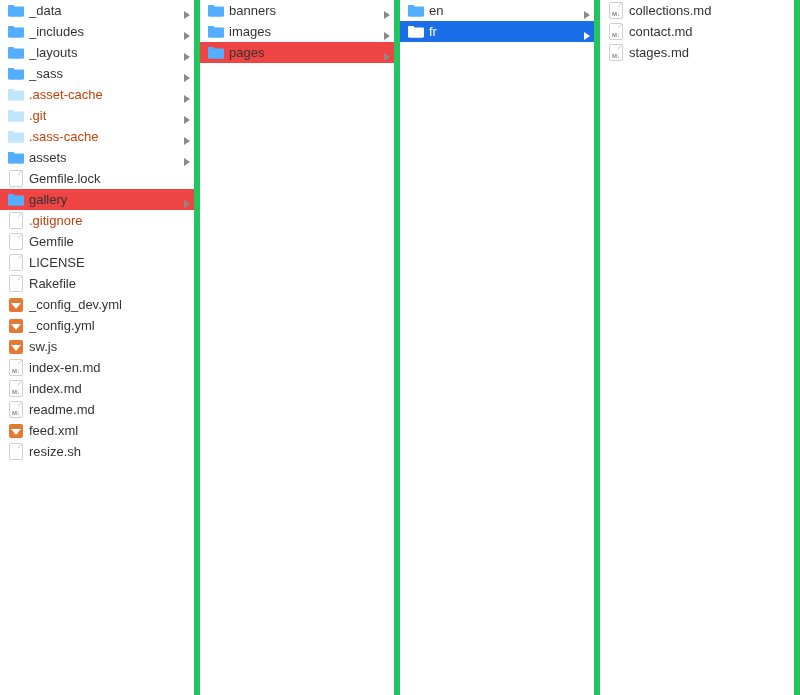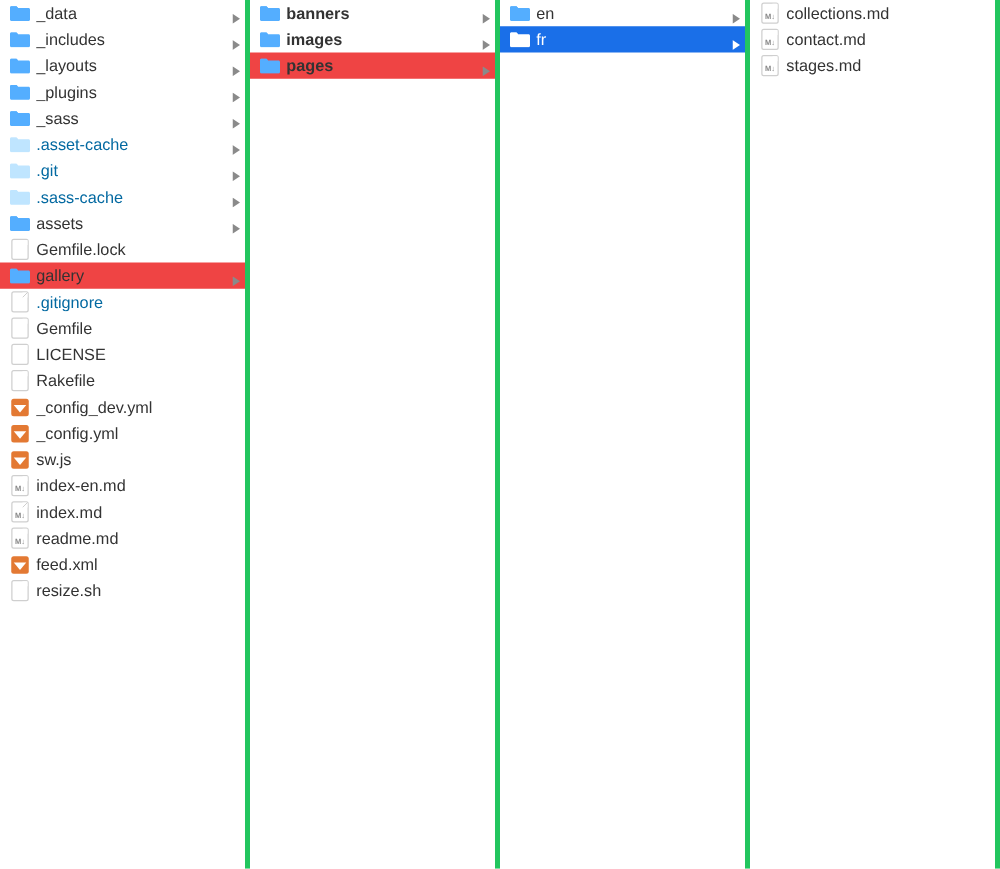--- a/index.html
+++ b/index.html
@@ -13,21 +13,21 @@
     background: #fff;
     overflow: hidden;
   }
   .columns {
     display: flex;
     width: 100%;
     height: 100%;
   }
   .col {
     height: 100%;
-    border-right: 4px solid #22c55e;
+    border-right: 6px solid #22c55e;
     box-sizing: border-box;
     overflow-y: auto;
   }
   .row {
     display: flex;
     align-items: center;
     height: 21px;
     padding: 0 4px 0 8px;
     box-sizing: border-box;
     white-space: nowrap;
@@ -48,21 +48,21 @@
     flex: 1 1 auto;
     overflow: hidden;
     text-overflow: ellipsis;
   }
   .row .arrow {
     flex: 0 0 auto;
     width: 6px;
     height: 8px;
     margin-left: 4px;
   }
-  .row.dim .label { color: #0369a1; }
+  .row.dim .label { color: #c2410c; }
   .row.sel-gray { background: #ef4444; }
   .row.sel-blue { background: #1a6fe8; color: #fff; }
   .row.sel-blue .label { color: #fff; }
 
   
   .folder-icon svg { display:block; }
 
   
   .file-icon {
     width: 12px; height: 15px;
@@ -146,32 +146,20 @@
             <path d="M0 0 L6 4 L0 8 Z" fill="#8a8a8a"></path>
           </svg></span>
       </div>
       <div class="row">
         <span class="icon folder-icon">
           <svg width="16" height="13" viewBox="0 0 16 13">
     <path d="M0 2.2C0 1.5 0.5 1 1.2 1h4l1.3 1.4H14.8c.7 0 1.2.5 1.2 1.2V11.6c0 .7-.5 1.2-1.2 1.2H1.2C.5 12.8 0 12.3 0 11.6V2.2z" fill="#54aeff"></path>
     <path d="M0 2.2C0 1.5 0.5 1 1.2 1h4l1.3 1.4H0z" fill="#54aeff" opacity="0.85"></path>
   </svg>
         </span>
-        <span class="label">_plugins</span>
-        <span class="arrow"><svg width="6" height="8" viewBox="0 0 6 8">
-            <path d="M0 0 L6 4 L0 8 Z" fill="#8a8a8a"></path>
-          </svg></span>
-      </div>
-      <div class="row">
-        <span class="icon folder-icon">
-          <svg width="16" height="13" viewBox="0 0 16 13">
-    <path d="M0 2.2C0 1.5 0.5 1 1.2 1h4l1.3 1.4H14.8c.7 0 1.2.5 1.2 1.2V11.6c0 .7-.5 1.2-1.2 1.2H1.2C.5 12.8 0 12.3 0 11.6V2.2z" fill="#54aeff"></path>
-    <path d="M0 2.2C0 1.5 0.5 1 1.2 1h4l1.3 1.4H0z" fill="#54aeff" opacity="0.85"></path>
-  </svg>
-        </span>
         <span class="label">_sass</span>
         <span class="arrow"><svg width="6" height="8" viewBox="0 0 6 8">
             <path d="M0 0 L6 4 L0 8 Z" fill="#8a8a8a"></path>
           </svg></span>
       </div>
       <div class="row dim">
         <span class="icon folder-icon">
           <svg width="16" height="13" viewBox="0 0 16 13">
     <path d="M0 2.2C0 1.5 0.5 1 1.2 1h4l1.3 1.4H14.8c.7 0 1.2.5 1.2 1.2V11.6c0 .7-.5 1.2-1.2 1.2H1.2C.5 12.8 0 12.3 0 11.6V2.2z" fill="#bfe5ff"></path>
     <path d="M0 2.2C0 1.5 0.5 1 1.2 1h4l1.3 1.4H0z" fill="#bfe5ff" opacity="0.85"></path>
@@ -308,21 +296,21 @@
         </span>
         <span class="label">feed.xml</span>
       </div>
       <div class="row">
         <span class="icon">
           <div class="file-icon"></div>
         </span>
         <span class="label">resize.sh</span>
       </div>
     </div>
-    <div class="col" style="width: 200px; font-weight: bold;">
+    <div class="col" style="width: 200px;">
       <div class="row">
         <span class="icon folder-icon">
           <svg width="16" height="13" viewBox="0 0 16 13">
     <path d="M0 2.2C0 1.5 0.5 1 1.2 1h4l1.3 1.4H14.8c.7 0 1.2.5 1.2 1.2V11.6c0 .7-.5 1.2-1.2 1.2H1.2C.5 12.8 0 12.3 0 11.6V2.2z" fill="#54aeff"></path>
     <path d="M0 2.2C0 1.5 0.5 1 1.2 1h4l1.3 1.4H0z" fill="#54aeff" opacity="0.85"></path>
   </svg>
         </span>
         <span class="label">banners</span>
         <span class="arrow"><svg width="6" height="8" viewBox="0 0 6 8">
             <path d="M0 0 L6 4 L0 8 Z" fill="#8a8a8a"></path>

